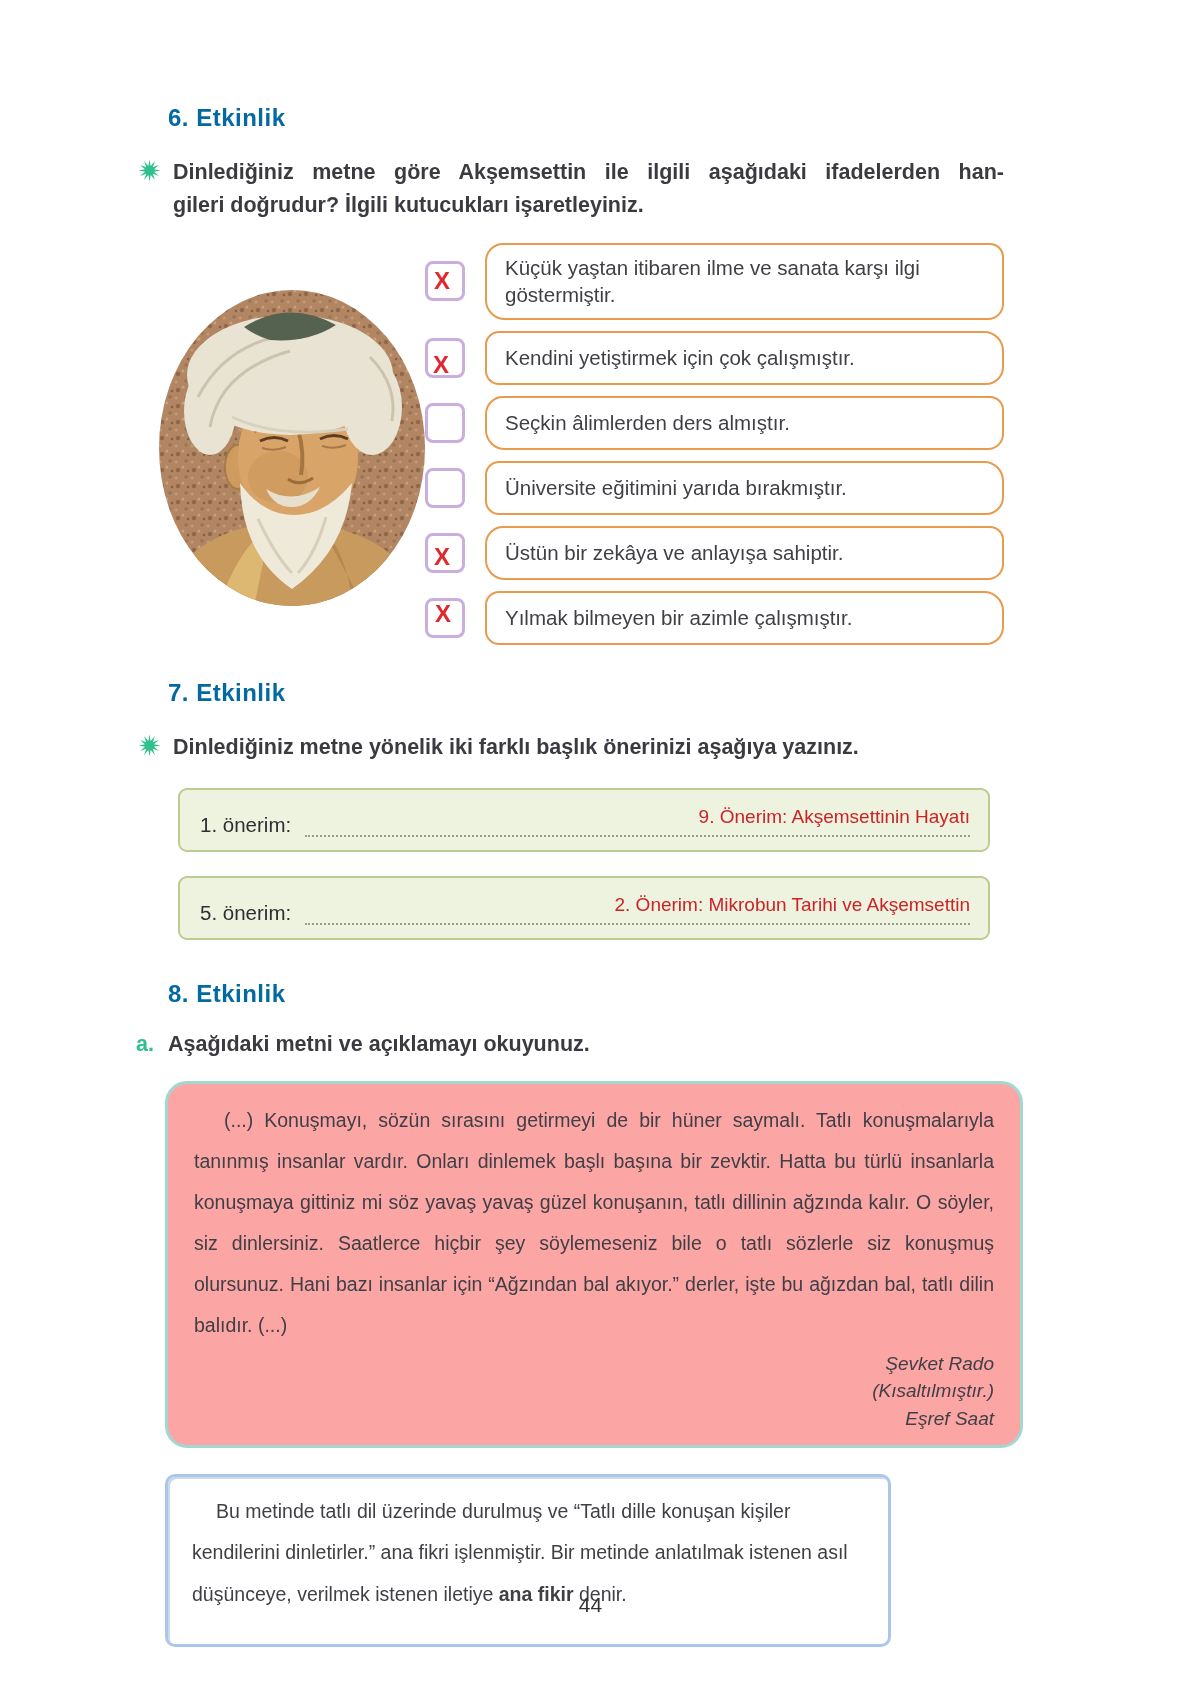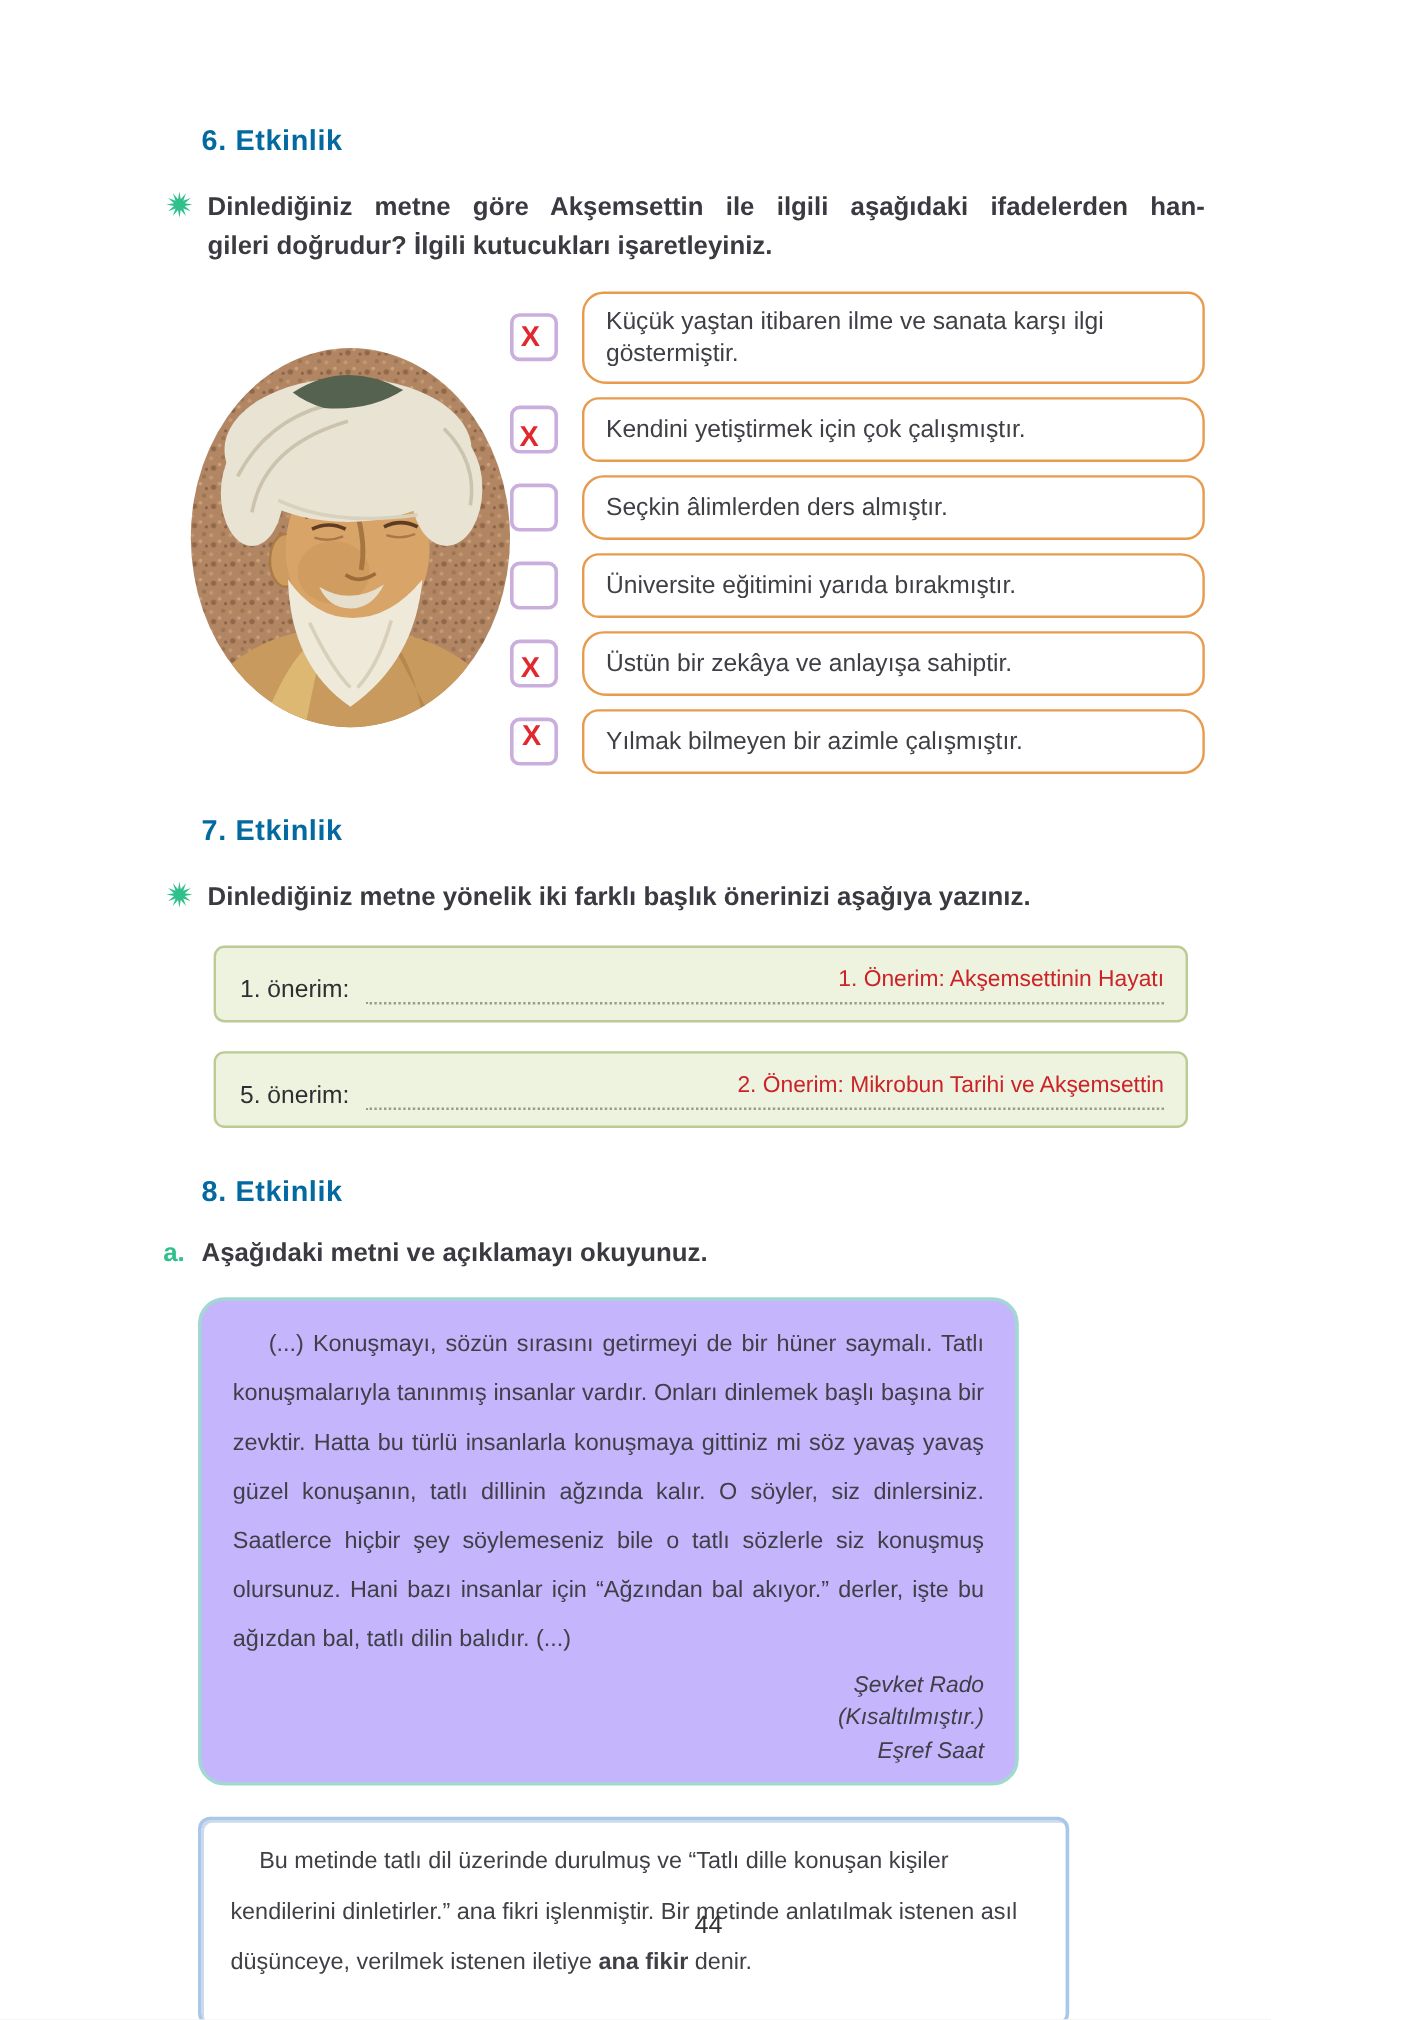--- a/index.html
+++ b/index.html
@@ -40,21 +40,21 @@
   .answer-label { font-size:20.5px; color:#2f2f33; white-space:nowrap; margin-right:14px; }
   .answer-line { flex:1; border-bottom:2px dotted #9a9a92; padding:0 0 3px 26px; position:relative; }
   .answer-value { color:#cc2328; font-size:19px; font-weight:500; position:relative; top:-4px; }
 
   
   .act8-heading { margin-top:40px; }
   .item-row { display:flex; align-items:flex-start; gap:14px; margin:24px 0 0 6px; }
   .item-letter { font-size:21.5px; font-weight:bold; color:#2fc08c; }
   .item-instr { font-size:21.5px; font-weight:bold; color:#3a3a40; }
 
-  .passage-box { margin:24px 0 0 35px; width:684px; background:#c4b5fd;
+  .passage-box { margin:24px 0 0 35px; width:858px; background:#fca5a5;
                  border:3.5px solid #a2d8d2; border-radius:22px; padding:16px 26px 12px 26px; }
   .passage-text { font-size:19.5px; color:#3f3f45; line-height:2.1; text-indent:30px; text-align:justify; }
   .signature { text-align:right; font-style:italic; font-size:19px; color:#3f3f45; line-height:1.45; margin-top:4px; }
 
   .explain-box { margin:26px 0 0 35px; width:726px; background:#fff;
                  border:3px solid #aac6e8; border-radius:10px; padding:14px 24px 28px 24px;
                  box-shadow:inset 2px 2px 0 rgba(140,170,210,0.45); }
   .explain-text { font-size:19.5px; color:#3f3f45; line-height:2.15; text-indent:24px; }
   .explain-text b { font-weight:bold; }
 
@@ -178,21 +178,21 @@
     <div class="instruction-row">
       <svg class="star" viewBox="0 0 20 20">
         <polygon fill="#2fc08c" points="10,0.5 11,6.1 14.75,1.8 12.8,7.2 18.2,5.25 13.9,9 19.5,10 13.9,11 18.2,14.75 12.8,12.8 14.75,18.2 11,13.9 10,19.5 9,13.9 5.25,18.2 7.2,12.8 1.8,14.75 6.1,11 0.5,10 6.1,9 1.8,5.25 7.2,7.2 5.25,1.8 9,6.1"></polygon>
       </svg>
       <div class="instr-text">Dinlediğiniz metne yönelik iki farklı başlık önerinizi aşağıya yazınız.</div>
     </div>
 
     <div class="answer-box">
       <div class="answer-label">1. önerim:</div>
       <div class="answer-line">
-        <span class="answer-value">1. Önerim: Akşemsettinin Hayatı</span>
+        <span class="answer-value">9. Önerim: Akşemsettinin Hayatı</span>
       </div>
     </div>
 
     <div class="answer-box">
       <div class="answer-label">5. önerim:</div>
       <div class="answer-line">
         <span class="answer-value">2. Önerim: Mikrobun Tarihi ve Akşemsettin</span>
       </div>
     </div>
 

